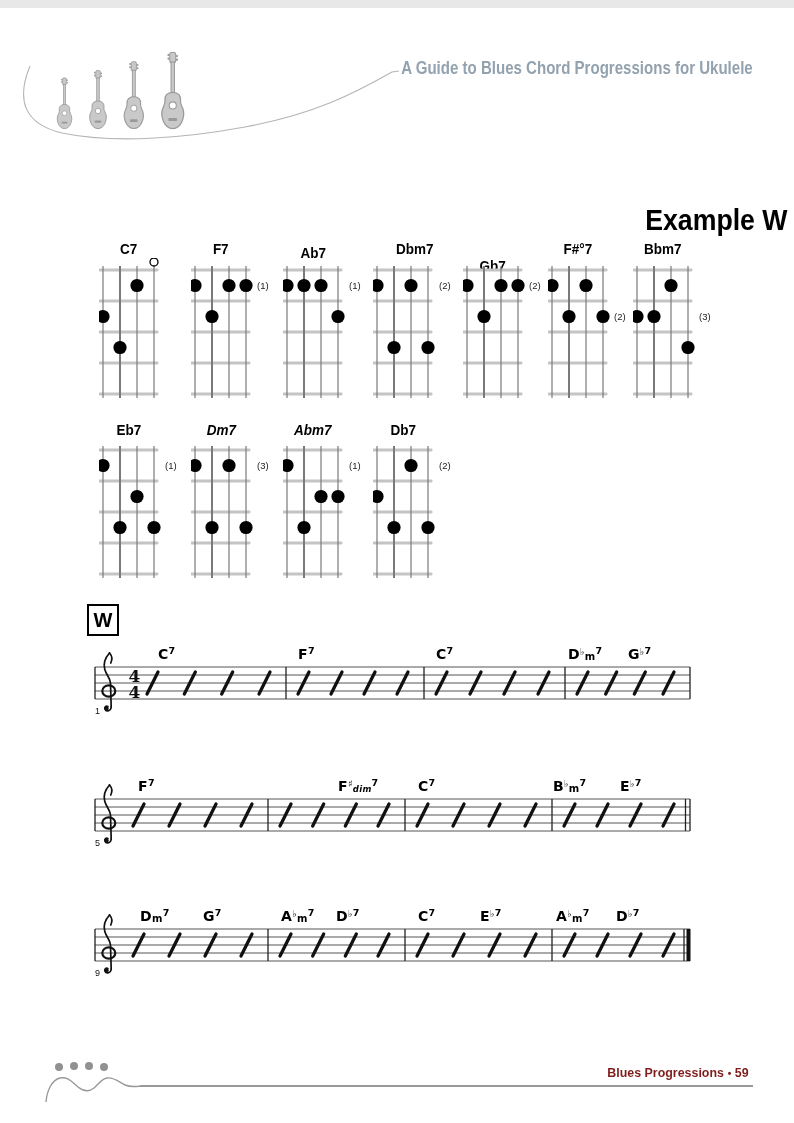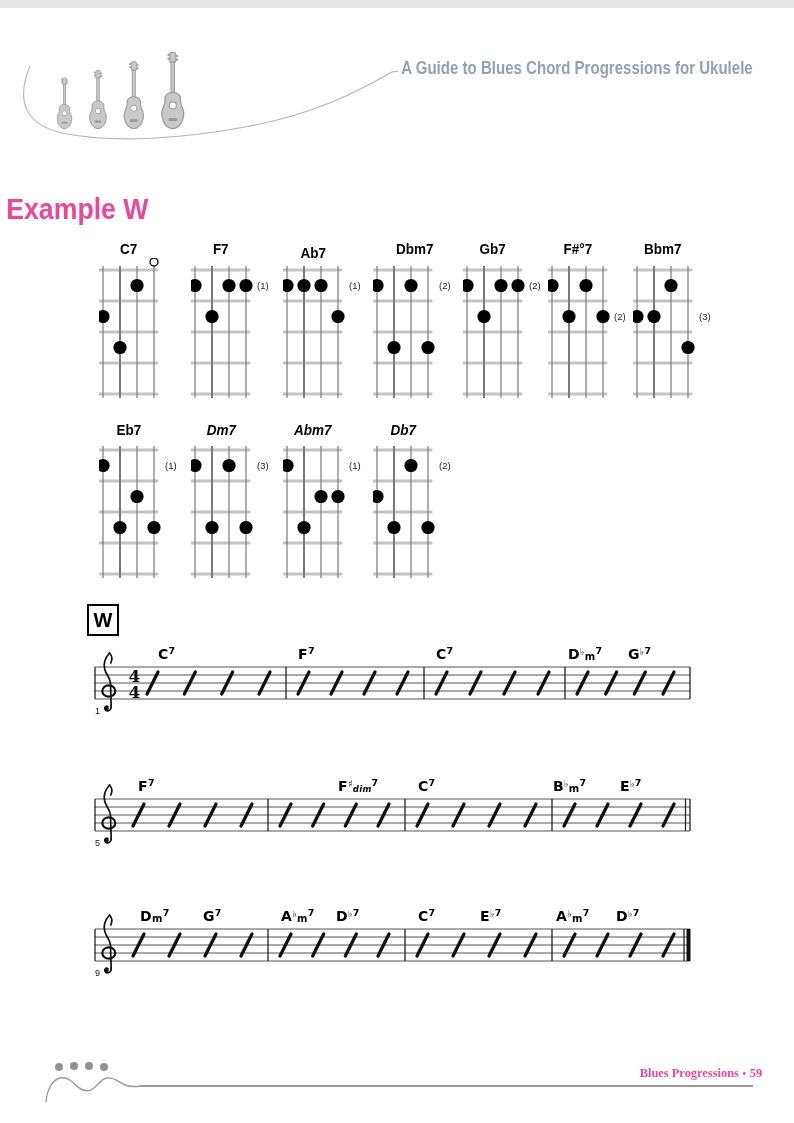--- a/index.html
+++ b/index.html
@@ -1,28 +1,28 @@
 <!DOCTYPE html>
 <html><head>
 <meta charset="utf-8">
 <style>
   html,body{margin:0;padding:0;background:#e8e8e8;}
   .page{position:relative;width:794px;height:1123px;background:#ffffff;margin:8px auto;
         font-family:"Liberation Sans",sans-serif;overflow:hidden;}
   .abs{position:absolute;}
   .header-title{top:50px;right:41px;font-size:17.5px;font-weight:bold;color:#93a2af;white-space:nowrap;}
   .header-title .inner{display:inline-block;transform:scaleX(0.86);transform-origin:right center;letter-spacing:0px;}
-  .example-heading{top:185px;left:0;width:794px;text-align:left;color:#ec4899;font-size:29px;font-weight:bold;}
+  .example-heading{top:196px;left:0;width:794px;text-align:right;color:#000000;font-size:29px;font-weight:bold;}
   .example-heading .inner{display:inline-block;transform:scaleX(0.92);transform-origin:center;}
   .diagram-label{height:18px;width:80px;text-align:center;font-size:15px;font-weight:bold;color:#000;}
   .diagram-label .inner{display:inline-block;transform:scaleX(0.9);transform-origin:center;white-space:nowrap;}
   .w-box{top:596px;left:87px;width:28px;height:28px;border:2px solid #000;
          display:flex;align-items:center;justify-content:center;
          font-size:20px;font-weight:bold;color:#000;}
-  .footer-text{top:1057px;right:32px;font-size:13.5px;font-weight:bold;color:#ec4899;white-space:nowrap;font-family:Liberation Serif, serif;}
+  .footer-text{top:1057px;right:45px;font-size:13.5px;font-weight:bold;color:#7f1d1d;white-space:nowrap;}
   .footer-text .inner{display:inline-block;transform:scaleX(0.92);transform-origin:right center;}
   .footer-text .sep{padding:0 4px;font-size:11px;}
   svg{display:block;}
 </style>
 </head>
 <body>
 
 <div class="page">
 
   <svg class="abs" style="top:0;left:0" width="794" height="150" viewBox="0 0 794 150">
@@ -115,21 +115,21 @@
         <line x1="4" y1="8" x2="4" y2="140" stroke="#7a7a7a" stroke-width="1.2"></line>
         <line x1="21" y1="8" x2="21" y2="140" stroke="#7a7a7a" stroke-width="2"></line>
         <line x1="38" y1="8" x2="38" y2="140" stroke="#7a7a7a" stroke-width="1.2"></line>
         <line x1="55" y1="8" x2="55" y2="140" stroke="#7a7a7a" stroke-width="1.2"></line>
         <circle cx="4" cy="27.5" r="6.6" fill="#000"></circle>
         <circle cx="38" cy="27.5" r="6.6" fill="#000"></circle>
         <circle cx="21" cy="89.5" r="6.6" fill="#000"></circle>
         <circle cx="55" cy="89.5" r="6.6" fill="#000"></circle>
         <text x="66" y="31" font-size="9.5" fill="#222" font-family="&quot;Liberation Sans&quot;,sans-serif">(2)</text>
       </svg>
-      <div class="abs diagram-label" style="left: 453px; top: 232px;"><span class="inner">Gb7</span></div>
+      <div class="abs diagram-label" style="left: 453px; top: 249px;"><span class="inner">Gb7</span></div>
       <svg width="92" height="146" viewBox="0 0 92 146" style="position: absolute; left: 463px; top: 250px;">
         <line x1="0.8" y1="12" x2="58.2" y2="12" stroke="#c4c4c4" stroke-width="2.8" stroke-linecap="round"></line>
         <line x1="0.8" y1="43" x2="58.2" y2="43" stroke="#c4c4c4" stroke-width="2.8" stroke-linecap="round"></line>
         <line x1="0.8" y1="74" x2="58.2" y2="74" stroke="#c4c4c4" stroke-width="2.8" stroke-linecap="round"></line>
         <line x1="0.8" y1="105" x2="58.2" y2="105" stroke="#c4c4c4" stroke-width="2.8" stroke-linecap="round"></line>
         <line x1="0.8" y1="136" x2="58.2" y2="136" stroke="#c4c4c4" stroke-width="2.8" stroke-linecap="round"></line>
         <line x1="4" y1="8" x2="4" y2="140" stroke="#7a7a7a" stroke-width="1.2"></line>
         <line x1="21" y1="8" x2="21" y2="140" stroke="#7a7a7a" stroke-width="2"></line>
         <line x1="38" y1="8" x2="38" y2="140" stroke="#7a7a7a" stroke-width="1.2"></line>
         <line x1="55" y1="8" x2="55" y2="140" stroke="#7a7a7a" stroke-width="1.2"></line>
@@ -217,21 +217,21 @@
         <line x1="4" y1="8" x2="4" y2="140" stroke="#7a7a7a" stroke-width="1.2"></line>
         <line x1="21" y1="8" x2="21" y2="140" stroke="#7a7a7a" stroke-width="2"></line>
         <line x1="38" y1="8" x2="38" y2="140" stroke="#7a7a7a" stroke-width="1.2"></line>
         <line x1="55" y1="8" x2="55" y2="140" stroke="#7a7a7a" stroke-width="1.2"></line>
         <circle cx="4" cy="27.5" r="6.6" fill="#000"></circle>
         <circle cx="38" cy="58.5" r="6.6" fill="#000"></circle>
         <circle cx="55" cy="58.5" r="6.6" fill="#000"></circle>
         <circle cx="21" cy="89.5" r="6.6" fill="#000"></circle>
         <text x="66" y="31" font-size="9.5" fill="#222" font-family="&quot;Liberation Sans&quot;,sans-serif">(1)</text>
       </svg>
-      <div class="abs diagram-label" style="left: 363px; top: 413px; font-style: italic;"><span class="inner">Db7</span></div>
+      <div class="abs diagram-label" style="left: 363px; top: 413px;"><span class="inner">Db7</span></div>
       <svg width="92" height="146" viewBox="0 0 92 146" style="position: absolute; left: 373px; top: 430px;">
         <line x1="0.8" y1="12" x2="58.2" y2="12" stroke="#c4c4c4" stroke-width="2.8" stroke-linecap="round"></line>
         <line x1="0.8" y1="43" x2="58.2" y2="43" stroke="#c4c4c4" stroke-width="2.8" stroke-linecap="round"></line>
         <line x1="0.8" y1="74" x2="58.2" y2="74" stroke="#c4c4c4" stroke-width="2.8" stroke-linecap="round"></line>
         <line x1="0.8" y1="105" x2="58.2" y2="105" stroke="#c4c4c4" stroke-width="2.8" stroke-linecap="round"></line>
         <line x1="0.8" y1="136" x2="58.2" y2="136" stroke="#c4c4c4" stroke-width="2.8" stroke-linecap="round"></line>
         <line x1="4" y1="8" x2="4" y2="140" stroke="#7a7a7a" stroke-width="1.2"></line>
         <line x1="21" y1="8" x2="21" y2="140" stroke="#7a7a7a" stroke-width="2"></line>
         <line x1="38" y1="8" x2="38" y2="140" stroke="#7a7a7a" stroke-width="1.2"></line>
         <line x1="55" y1="8" x2="55" y2="140" stroke="#7a7a7a" stroke-width="1.2"></line>

